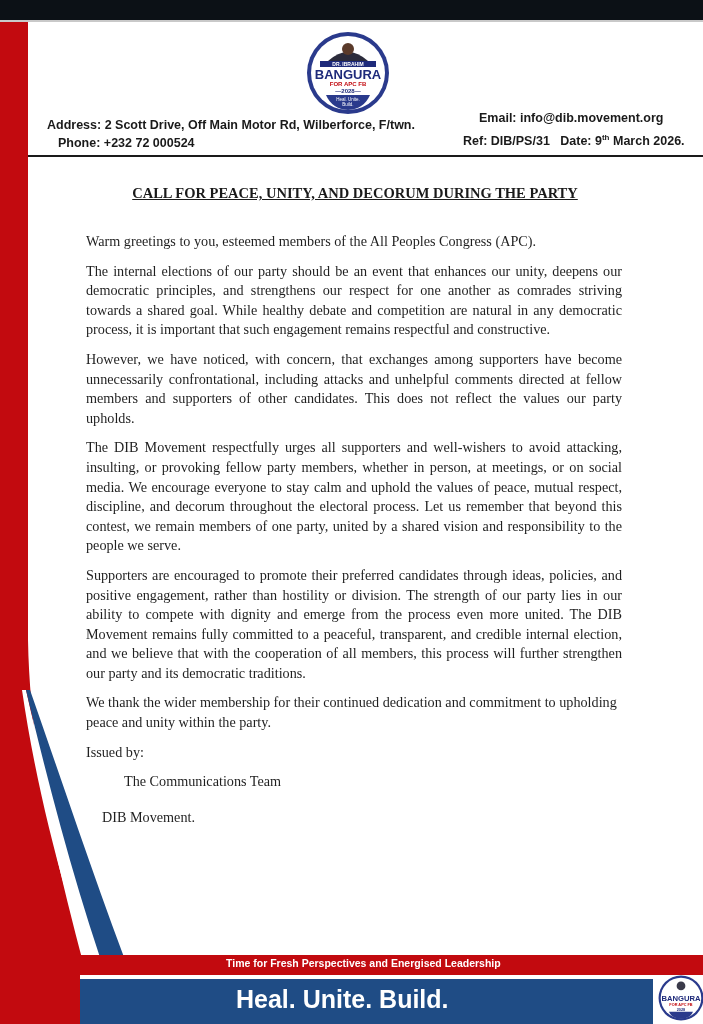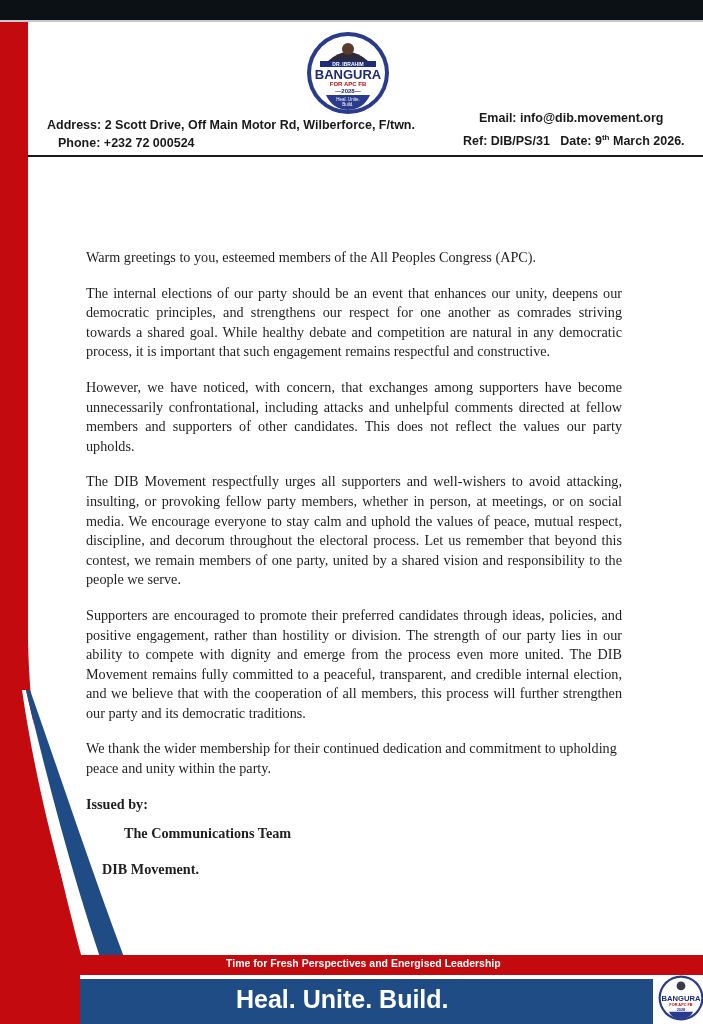--- a/index.html
+++ b/index.html
@@ -4,23 +4,23 @@
 <style>
   html, body { margin: 0; padding: 0; }
   body { width: 703px; height: 1024px; position: relative; overflow: hidden; background: #ffffff; font-family: "Liberation Serif", serif; color: #1f1f1f; }
   .topbar { position: absolute; left: 0; top: 0; width: 703px; height: 20px; background: #0c1116; border-bottom: 2px solid #c9c9c9; }
   .left-deco { position: absolute; left: 0; top: 22px; width: 703px; height: 1002px; pointer-events: none; }
   .logo { position: absolute; left: 306px; top: 31px; width: 84px; height: 84px; }
   .hdr { position: absolute; font-family: "Liberation Sans", sans-serif; font-weight: bold; font-size: 12.5px; color: #1a1a1a; white-space: nowrap; }
   .rule { position: absolute; left: 28px; top: 155px; width: 675px; height: 2px; background: #1a1a1a; }
   .title { position: absolute; left: 100px; top: 184px; width: 510px; text-align: center; font-weight: bold; font-size: 14.5px; line-height: 19px; text-decoration: underline; color: #1a1a1a; }
   .body { position: absolute; left: 86px; top: 232px; width: 536px; font-size: 14.2px; line-height: 19.6px; }
-  .body p { margin: 16px 0 10px 0; text-align: justify; }
+  .body p { margin: 0 0 10px 0; text-align: justify; }
   .body p.single { text-align: left; }
-  .sig { font-weight: bold; text-align: center; }
+  .sig { font-weight: normal; text-align: center; }
   .footer-red { position: absolute; left: 80px; top: 955px; width: 623px; height: 20px; background: #c20a0f; }
   .footer-red-text { position: absolute; left: 226px; top: 957px; font-family: "Liberation Sans", sans-serif; font-weight: bold; font-size: 10.5px; color: #ffffff; white-space: nowrap; }
   .footer-white-gap { position: absolute; left: 80px; top: 975px; width: 623px; height: 4px; background: #ffffff; }
   .footer-blue { position: absolute; left: 80px; top: 979px; width: 573px; height: 45px; background: #1f4c85; }
   .footer-blue-text { position: absolute; left: 236px; top: 985px; font-family: "Liberation Sans", sans-serif; font-weight: bold; font-size: 25px; color: #ffffff; white-space: nowrap; }
   .footer-logo { position: absolute; left: 658px; top: 975px; width: 46px; height: 46px; }
 </style>
 </head>
 <body>
 
@@ -51,20 +51,21 @@
 <div class="hdr" style="left:58px; top:136px;">Phone: +232 72 000524</div>
 <div class="hdr" style="left:479px; top:111px;">Email: info@dib.movement.org</div>
 <div class="hdr" style="left:443px; top:133px;margin-left:20px;">
   <span>Ref: DIB/PS/31</span>&nbsp;&nbsp;
   <span><span>Date: 9</span><sup style="font-size:8px;">th</sup><span> March 2026.</span></span>
 </div>
 
 <div class="rule"></div>
 
 <div class="title">
+  <div>CALL FOR PEACE, UNITY, AND DECORUM DURING THE PARTY</div>
 </div>
 
 <div class="body">
   <p class="single">Warm greetings to you, esteemed members of the All Peoples Congress (APC).</p>
   <p>The internal elections of our party should be an event that enhances our unity, deepens our democratic principles, and strengthens our respect for one another as comrades striving towards a shared goal. While healthy debate and competition are natural in any democratic process, it is important that such engagement remains respectful and constructive.</p>
   <p>However, we have noticed, with concern, that exchanges among supporters have become unnecessarily confrontational, including attacks and unhelpful comments directed at fellow members and supporters of other candidates. This does not reflect the values our party upholds.</p>
   <p>The DIB Movement respectfully urges all supporters and well-wishers to avoid attacking, insulting, or provoking fellow party members, whether in person, at meetings, or on social media. We encourage everyone to stay calm and uphold the values of peace, mutual respect, discipline, and decorum throughout the electoral process. Let us remember that beyond this contest, we remain members of one party, united by a shared vision and responsibility to the people we serve.</p>
   <p>Supporters are encouraged to promote their preferred candidates through ideas, policies, and positive engagement, rather than hostility or division. The strength of our party lies in our ability to compete with dignity and emerge from the process even more united. The DIB Movement remains fully committed to a peaceful, transparent, and credible internal election, and we believe that with the cooperation of all members, this process will further strengthen our party and its democratic traditions.</p>
   <p class="single">We thank the wider membership for their continued dedication and commitment to upholding peace and unity within the party.</p>
   <p class="sig">Issued by:</p>

